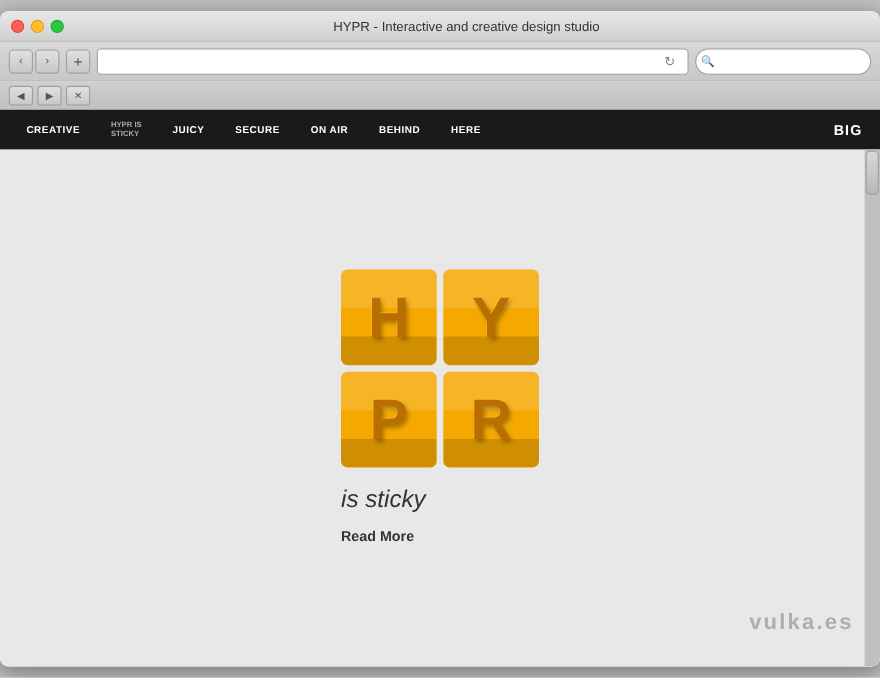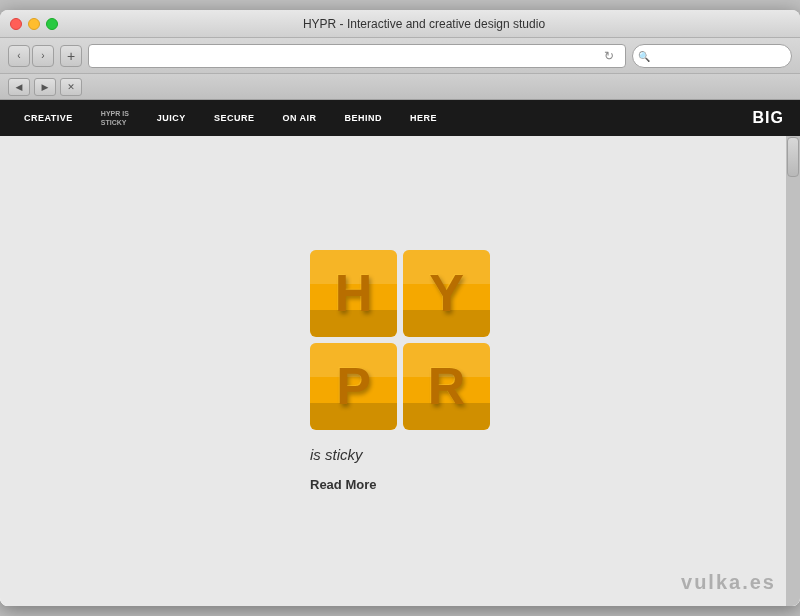--- a/index.html
+++ b/index.html
@@ -225,21 +225,21 @@
       font-size: 7px;
       font-weight: 700;
       text-transform: uppercase;
       padding: 0 8px;
       cursor: pointer;
       line-height: 1.3;
     }
 
     .nav-right {
       color: #ffffff;
-      font-size: 16px;
+      font-size: 13px;
       font-weight: 700;
       text-transform: uppercase;
       letter-spacing: 1px;
       cursor: pointer;
     }
 
     
     .main-content {
       flex: 1;
       background: #e8e8e8;
@@ -306,21 +306,21 @@
 
     .logo-letter .letter-text {
       font-size: 52px;
       font-weight: 900;
       color: #b86e00;
       z-index: 1;
       text-shadow: -1px -1px 0 rgba(255,200,50,0.4), 2px 3px 4px rgba(0,0,0,0.3);
     }
 
     .tagline {
-      font-size: 15px;
+      font-size: 22px;
       font-weight: 400;
       color: #333;
       margin-bottom: 12px;
       font-style: italic;
     }
 
     .description {
       max-width: 200px;
       text-align: left;
       font-size: 9px;
@@ -365,21 +365,21 @@
       height: 40px;
       background: linear-gradient(to bottom, #d8d8d8, #b8b8b8);
       border: 1px solid #a0a0a0;
       border-radius: 4px;
       margin: 1px auto;
     }
 
     
     .watermark {
       position: absolute;
-      bottom: 12px;
+      bottom: 28px;
       right: 24px;
       opacity: 0.6;
     }
 
     .watermark-text {
       font-size: 20px;
       font-weight: 900;
       color: #888;
       letter-spacing: 2px;
       text-transform: lowercase;

